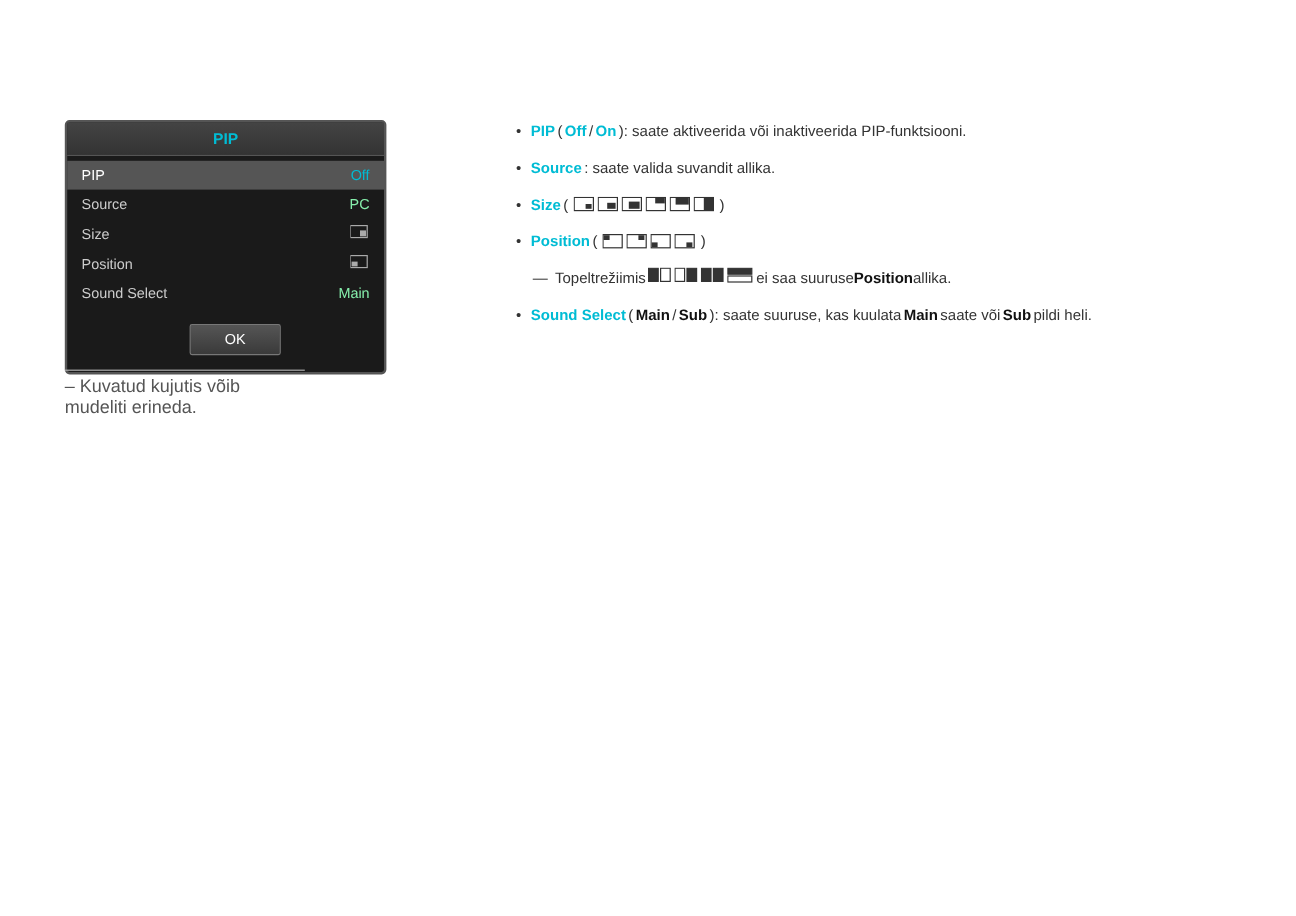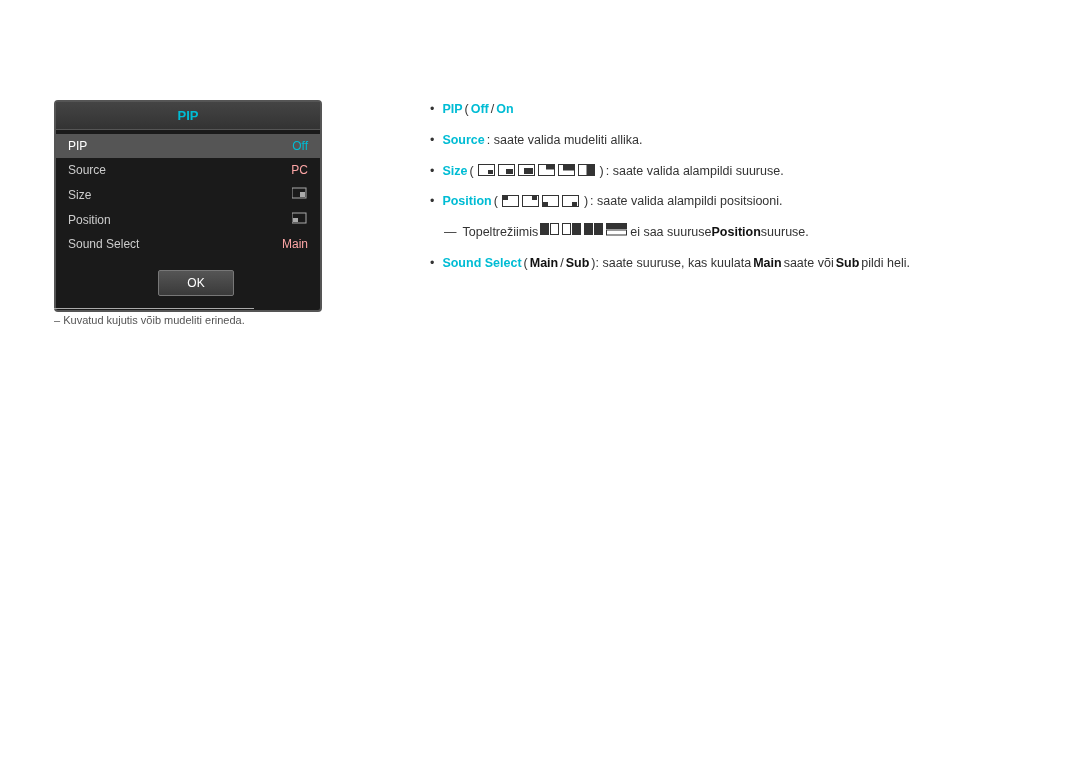--- a/index.html
+++ b/index.html
@@ -56,21 +56,21 @@
 
     .pip-menu-item .item-label {
       color: #ccc;
     }
 
     .pip-menu-item.active .item-label {
       color: #fff;
     }
 
     .pip-menu-item .item-value {
-      color: #fca5a5;
+      color: #86efac;
       font-size: 12px;
     }
 
     .pip-menu-item.active .item-value {
       color: #00bcd4;
     }
 
     .ok-button-row {
       display: flex;
       justify-content: center;
@@ -86,21 +86,21 @@
       cursor: pointer;
       border-radius: 2px;
       margin-left: 16px;
     }
 
     
     .footnote {
       position: absolute;
       left: 54px;
       top: 308px;
-      font-size: 11px;
+      font-size: 15px;
       color: #555;
       border-top: 1px solid #aaa;
       padding-top: 5px;
       width: 200px;
     }
 
     
     .info-panel {
       position: absolute;
       left: 430px;
@@ -242,27 +242,28 @@
 <div class="info-panel">
   <ul>
 
     <li>
       <div class="line-content">
         <span class="cyan-bold">PIP</span>
         <span> (</span>
         <span class="cyan-bold">Off</span>
         <span> / </span>
         <span class="cyan-bold">On</span>
+        <span>): saate aktiveerida või inaktiveerida PIP-funktsiooni.</span>
       </div>
     </li>
 
     <li>
       <div class="line-content">
         <span class="cyan-bold">Source</span>
-        <span>: saate valida mudeliti allika.</span>
+        <span>: saate valida suvandit allika.</span>
       </div>
     </li>
 
     <li>
       <div class="line-content">
         <span class="cyan-bold">Size</span>
         <span> (</span>
 
         <span class="size-icons">
 
@@ -290,21 +291,20 @@
             <rect x="0.5" y="0.5" width="16" height="11" fill="white" stroke="#333" stroke-width="1"></rect>
             <rect x="5" y="0.5" width="11" height="6" fill="#333"></rect>
           </svg>
 
           <svg width="18" height="13" viewBox="0 0 18 13">
             <rect x="0.5" y="0.5" width="16" height="11" fill="white" stroke="#333" stroke-width="1"></rect>
             <rect x="8.5" y="0.5" width="8" height="11" fill="#333"></rect>
           </svg>
         </span>
         <span>)</span>
-        <span>: saate valida alampildi suuruse.</span>
       </div>
     </li>
 
     <li>
       <div class="line-content">
         <span class="cyan-bold">Position</span>
         <span> (</span>
 
         <span class="pos-icons">
 
@@ -322,21 +322,20 @@
             <rect x="0.5" y="0.5" width="16" height="11" fill="white" stroke="#333" stroke-width="1"></rect>
             <rect x="1" y="7" width="5" height="4" fill="#333"></rect>
           </svg>
 
           <svg width="18" height="13" viewBox="0 0 18 13">
             <rect x="0.5" y="0.5" width="16" height="11" fill="white" stroke="#333" stroke-width="1"></rect>
             <rect x="10" y="7" width="5" height="4" fill="#333"></rect>
           </svg>
         </span>
         <span>)</span>
-        <span>: saate valida alampildi positsiooni.</span>
       </div>
     </li>
 
   </ul>
 
   <div class="sub-note">
     <span class="dash-note">—</span>
     <span>Topeltrežiimis </span>
 
     <span class="dbl-icons">
@@ -352,21 +351,21 @@
         <rect x="0.5" y="0.5" width="8" height="11" fill="#333" stroke="#333" stroke-width="1"></rect>
         <rect x="10.5" y="0.5" width="8" height="11" fill="#333" stroke="#333" stroke-width="1"></rect>
       </svg>
       <svg width="22" height="13" viewBox="0 0 22 13">
         <rect x="0.5" y="0.5" width="20" height="5" fill="#333" stroke="#333" stroke-width="1"></rect>
         <rect x="0.5" y="7" width="20" height="5" fill="white" stroke="#333" stroke-width="1"></rect>
       </svg>
     </span>
     <span> ei saa suuruse </span>
     <span class="dark-bold">Position</span>
-    <span> suuruse.</span>
+    <span> allika.</span>
   </div>
 
   <ul>
     <li>
       <div class="line-content">
         <span class="cyan-bold">Sound Select</span>
         <span> (</span>
         <span class="dark-bold">Main</span>
         <span> / </span>
         <span class="dark-bold">Sub</span>

